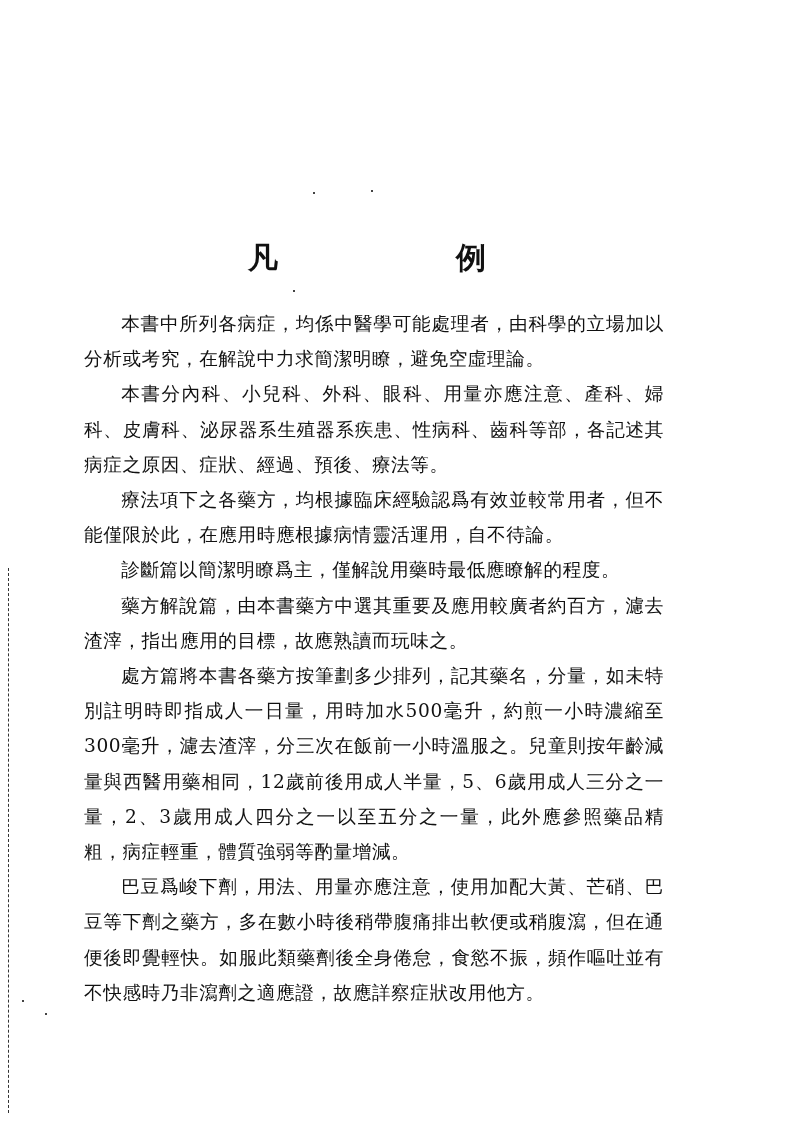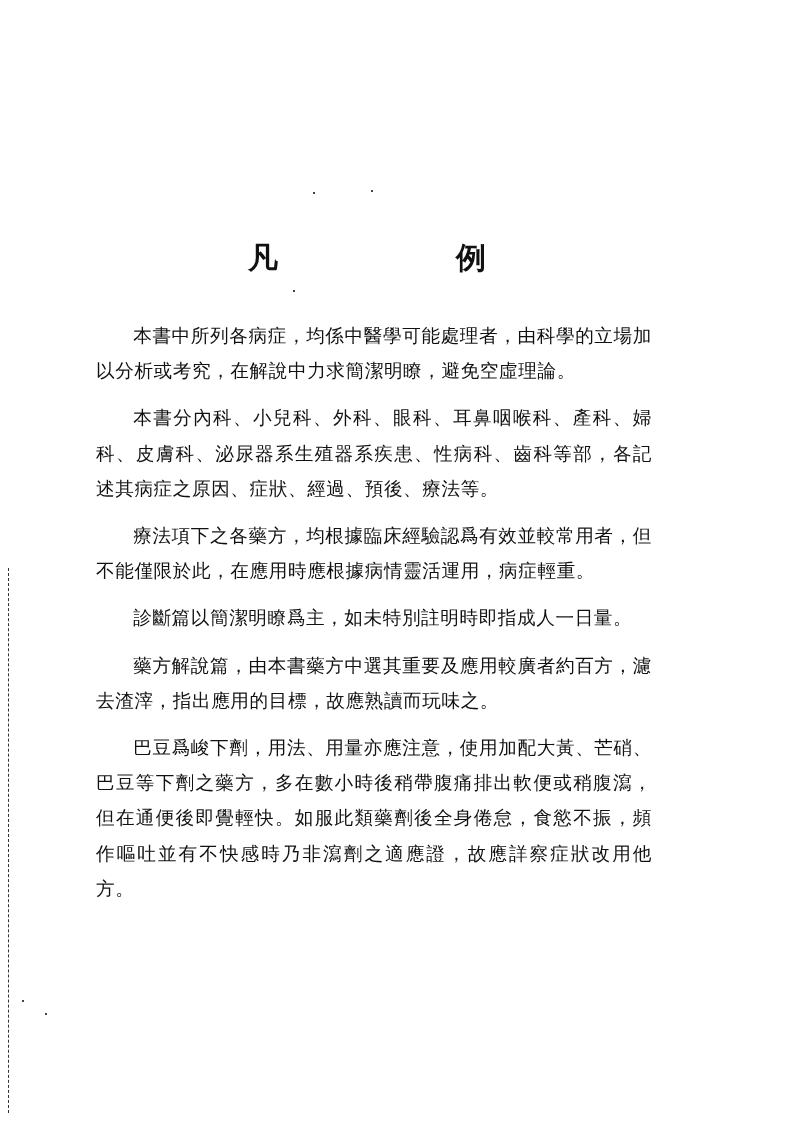--- a/index.html
+++ b/index.html
@@ -4,21 +4,21 @@
 <style>
   html, body { margin:0; padding:0; background:#ffffff; }
   body { width:800px; height:1122px; position:relative; overflow:hidden;
          font-family: "DejaVu Serif", "Liberation Serif", serif; color:#111; }
   .page { position:absolute; left:0; top:0; width:800px; height:1122px; background:#fff; }
   .title { position:absolute; top:238px; left:0; width:800px; height:40px; }
   .title span { position:absolute; top:0; font-size:30px; font-weight:bold; letter-spacing:0; }
   .title .t1 { left:248px; }
   .title .t2 { left:456px; }
   .body { position:absolute; left:84px; top:306px; width:580px; }
-  .para { font-size:18.6px; line-height:35.2px; margin:12px; text-align:justify;
+  .para { font-size:18.6px; line-height:35.2px; margin:0; text-align:justify;
           text-indent:2em; letter-spacing:0.6px; }
   .margin-line { position:absolute; left:8px; top:568px; width:0; height:545px;
                  border-left:1.5px dashed #333; }
   .speck { position:absolute; width:2px; height:2px; background:#444; }
 </style>
 </head>
 <body>
 
 <div class="page">
 
@@ -26,24 +26,25 @@
   <div class="speck" style="left:371px;top:190px;"></div>
   <div class="speck" style="left:293px;top:290px;"></div>
 
   <div class="title">
     <span class="t1">凡</span>
     <span class="t2">例</span>
   </div>
 
   <div class="body">
     <p class="para">本書中所列各病症，均係中醫學可能處理者，由科學的立場加以分析或考究，在解說中力求簡潔明瞭，避免空虛理論。</p>
-    <p class="para">本書分內科、小兒科、外科、眼科、耳鼻咽喉科、產科、婦科、皮膚科、泌尿器系生殖器系疾患、性病科、齒科等部，各記述其病症之原因、症狀、經過、預後、療法等。</p>
-    <p class="para">療法項下之各藥方，均根據臨床經驗認爲有效並較常用者，但不能僅限於此，在應用時應根據病情靈活運用，病症輕重。</p>
-    <p class="para">診斷篇以簡潔明瞭爲主，如未特別註明時即指成人一日量。</p>
+    <p class="para">本書分內科、小兒科、外科、眼科、用量亦應注意、產科、婦科、皮膚科、泌尿器系生殖器系疾患、性病科、齒科等部，各記述其病症之原因、症狀、經過、預後、療法等。</p>
+    <p class="para">療法項下之各藥方，均根據臨床經驗認爲有效並較常用者，但不能僅限於此，在應用時應根據病情靈活運用，自不待論。</p>
+    <p class="para">診斷篇以簡潔明瞭爲主，僅解說用藥時最低應瞭解的程度。</p>
     <p class="para">藥方解說篇，由本書藥方中選其重要及應用較廣者約百方，濾去渣滓，指出應用的目標，故應熟讀而玩味之。</p>
+    <p class="para">處方篇將本書各藥方按筆劃多少排列，記其藥名，分量，如未特別註明時即指成人一日量，用時加水500毫升，約煎一小時濃縮至300毫升，濾去渣滓，分三次在飯前一小時溫服之。兒童則按年齡減量與西醫用藥相同，12歲前後用成人半量，5、6歲用成人三分之一量，2、3歲用成人四分之一以至五分之一量，此外應參照藥品精粗，病症輕重，體質強弱等酌量增減。</p>
     <p class="para">巴豆爲峻下劑，用法、用量亦應注意，使用加配大黃、芒硝、巴豆等下劑之藥方，多在數小時後稍帶腹痛排出軟便或稍腹瀉，但在通便後即覺輕快。如服此類藥劑後全身倦怠，食慾不振，頻作嘔吐並有不快感時乃非瀉劑之適應證，故應詳察症狀改用他方。</p>
 
   </div>
 
   <div class="margin-line"></div>
   <div class="speck" style="left:22px;top:1000px;"></div>
   <div class="speck" style="left:45px;top:1013px;"></div>
 </div>
 
 </body></html>

